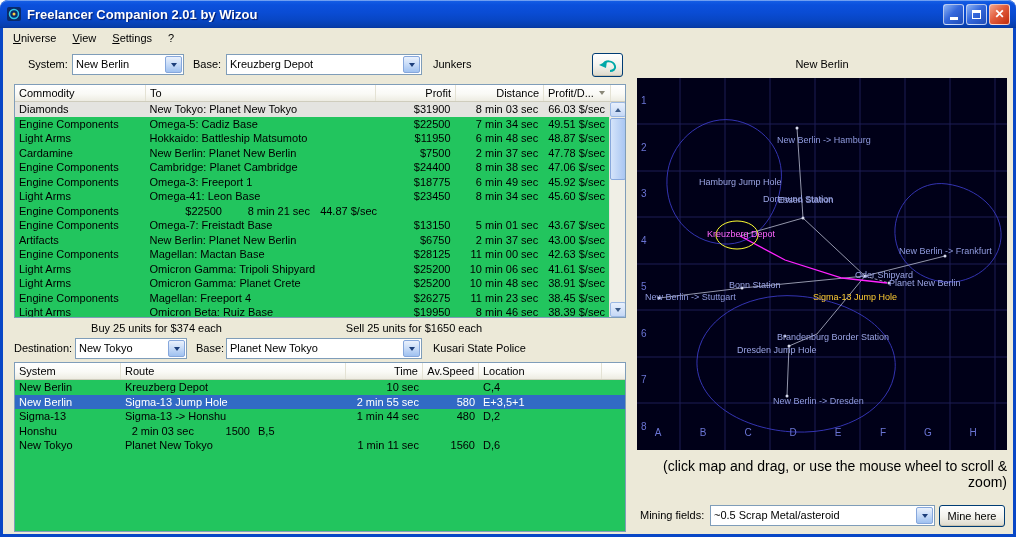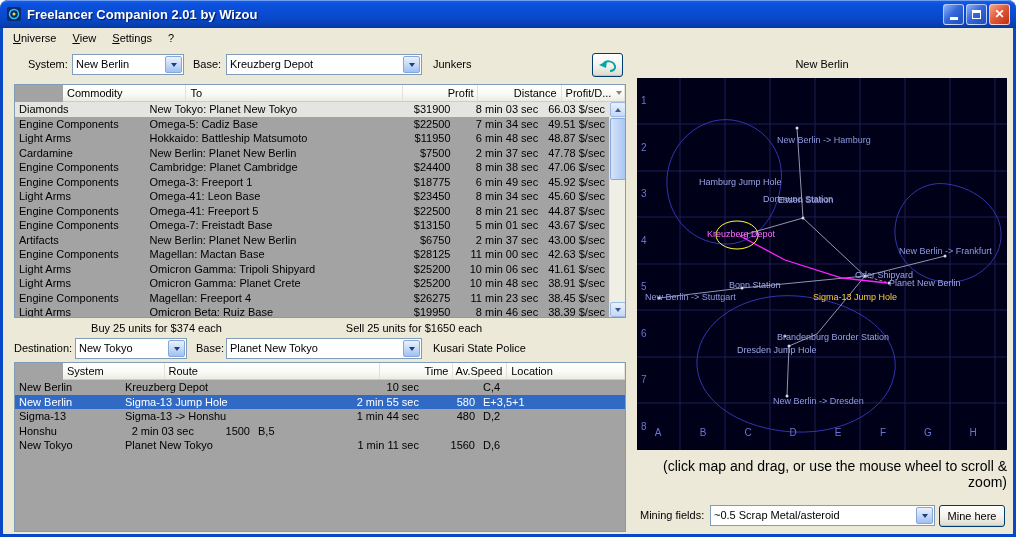--- a/index.html
+++ b/index.html
@@ -32,21 +32,21 @@
   .lbl { position:absolute; font-size:11px; color:#000; white-space:nowrap; }
 
   .combo { position:absolute; height:21px; border:1px solid var(--control-border,#7F9DB9); background:#fff; display:flex; }
   .combo .val { flex:1; font-size:11px; padding:3px 3px 0; white-space:nowrap; overflow:hidden; }
   .combo .drop { width:17px; margin:1px; border-radius:2px; border:1px solid #86A7DC;
                  background:linear-gradient(180deg,#EAF1FC 0%,#CADDF8 45%,#9FC1F0 100%);
                  display:flex; align-items:center; justify-content:center; }
   .tri-down { width:0; height:0; border-left:3.5px solid transparent; border-right:3.5px solid transparent;
               border-top:4px solid #1C3E7A; }
 
-  .table { position:absolute; background:#a3a3a3; border:1px solid var(--control-border,#7F9DB9); overflow:hidden;padding-left:48px; }
+  .table { position:absolute; background:#22c55e; border:1px solid var(--control-border,#7F9DB9); overflow:hidden; }
   .ctable { left:11px; top:56px;  width:612px; height:234px; }
   .rtable { left:11px; top:334px; width:612px; height:170px; }
   .thead { display:flex; height:17px; background:linear-gradient(180deg,#FFFFFF 0%,#FAFAF6 55%,#EDECE2 100%);
            border-bottom:1px solid #CFCDBD; }
   .hcell { font-size:11px; padding:0 4px; border-right:1px solid #E4E2D4; white-space:nowrap; overflow:hidden;
            display:flex; align-items:center; }
   .sort-arrow { width:0; height:0; border-left:3.5px solid transparent; border-right:3.5px solid transparent;
                 border-top:4px solid #8A8878; margin-left:5px; }
   .tbody { position:absolute; left:0; right:16px; top:17px; bottom:0; }
   .rtable .tbody { right:0; }
@@ -216,21 +216,20 @@
           </div>
           <div class="trow">
             <div class="cell cc0">Light Arms</div>
             <div class="cell cc1">Omega-41: Leon Base</div>
             <div class="cell cc2">$23450</div>
             <div class="cell cc3">8 min 34 sec</div>
             <div class="cell cc4">45.60 $/sec</div>
           </div>
           <div class="trow">
             <div class="cell cc0">Engine Components</div>
-            <div class="cell cc1">Omega-41: Freeport 5</div>
             <div class="cell cc2">$22500</div>
             <div class="cell cc3">8 min 21 sec</div>
             <div class="cell cc4">44.87 $/sec</div>
           </div>
           <div class="trow">
             <div class="cell cc0">Engine Components</div>
             <div class="cell cc1">Omega-7: Freistadt Base</div>
             <div class="cell cc2">$13150</div>
             <div class="cell cc3">5 min 01 sec</div>
             <div class="cell cc4">43.67 $/sec</div>

